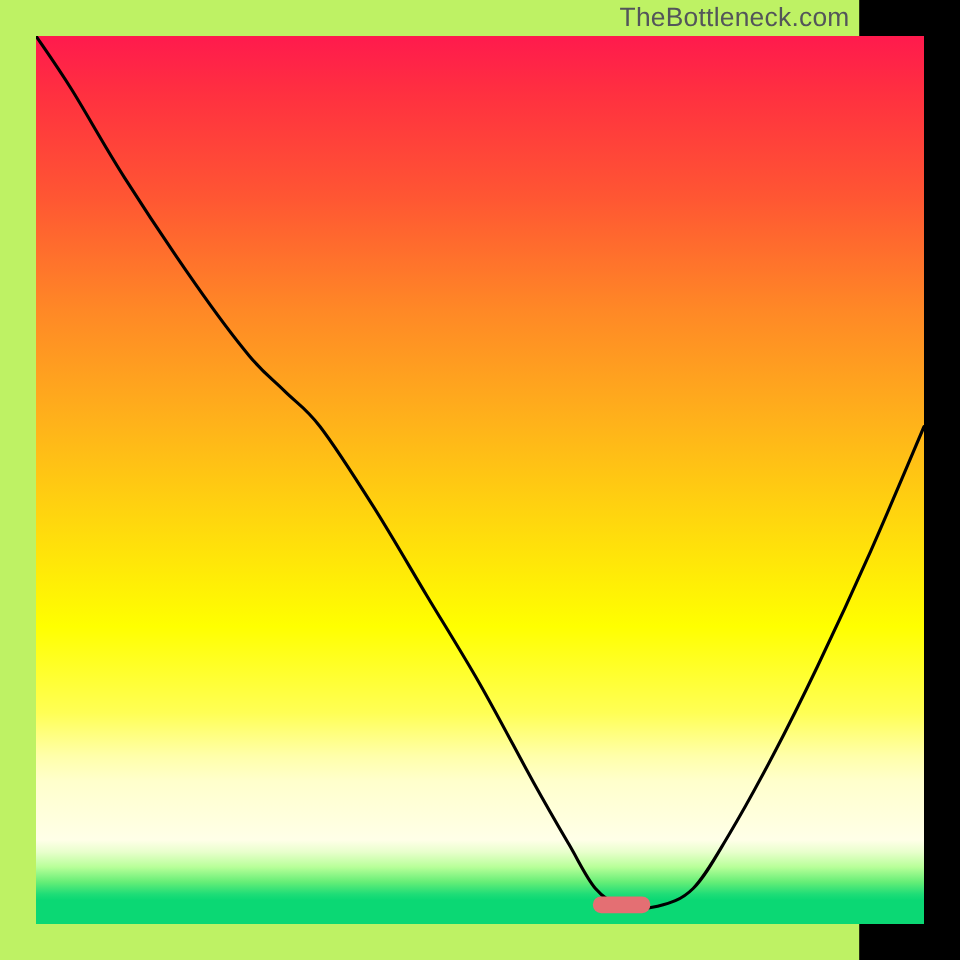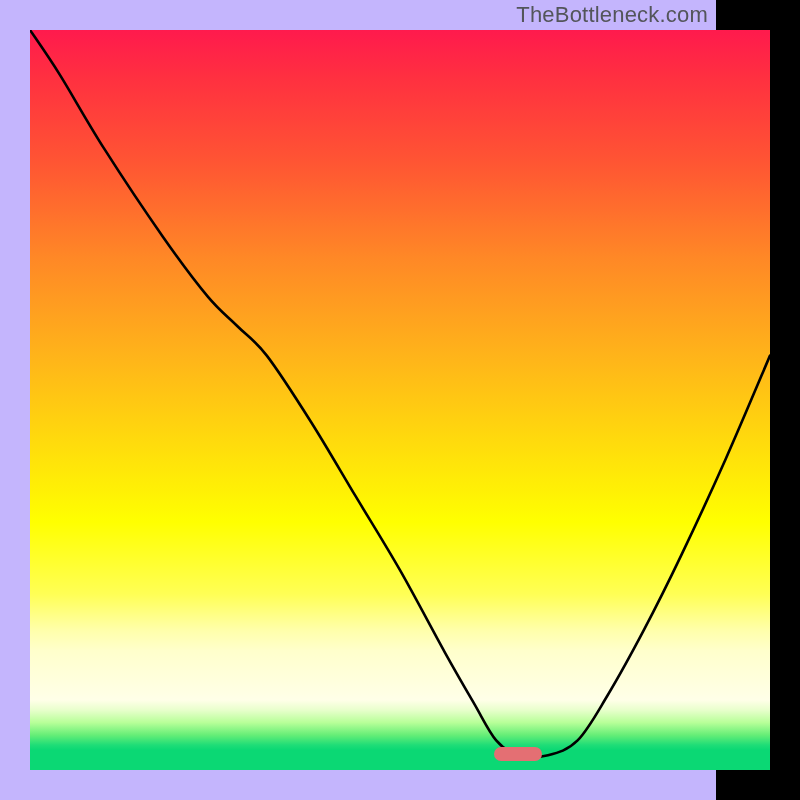--- a/index.html
+++ b/index.html
@@ -9,21 +9,21 @@
     height: 800px;
     background: #000;
     overflow: hidden;
   }
   .frame {
     position: absolute;
     left: 0;
     top: 0;
     width: 716px;
     height: 800px;
-    background: #c4b5fd;
+    background: #bef264;
   }
   .plot {
     position: absolute;
     left: 30px;
     top: 30px;
     width: 740px;
     height: 740px;
     overflow: hidden;
   }
   .gradient-zone {

